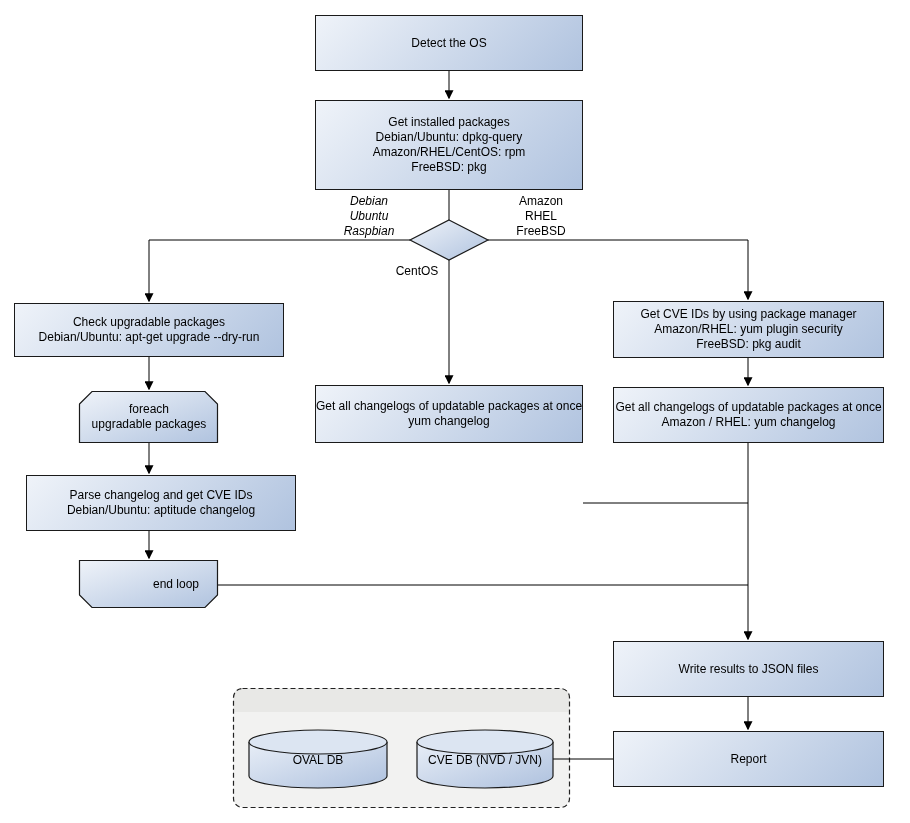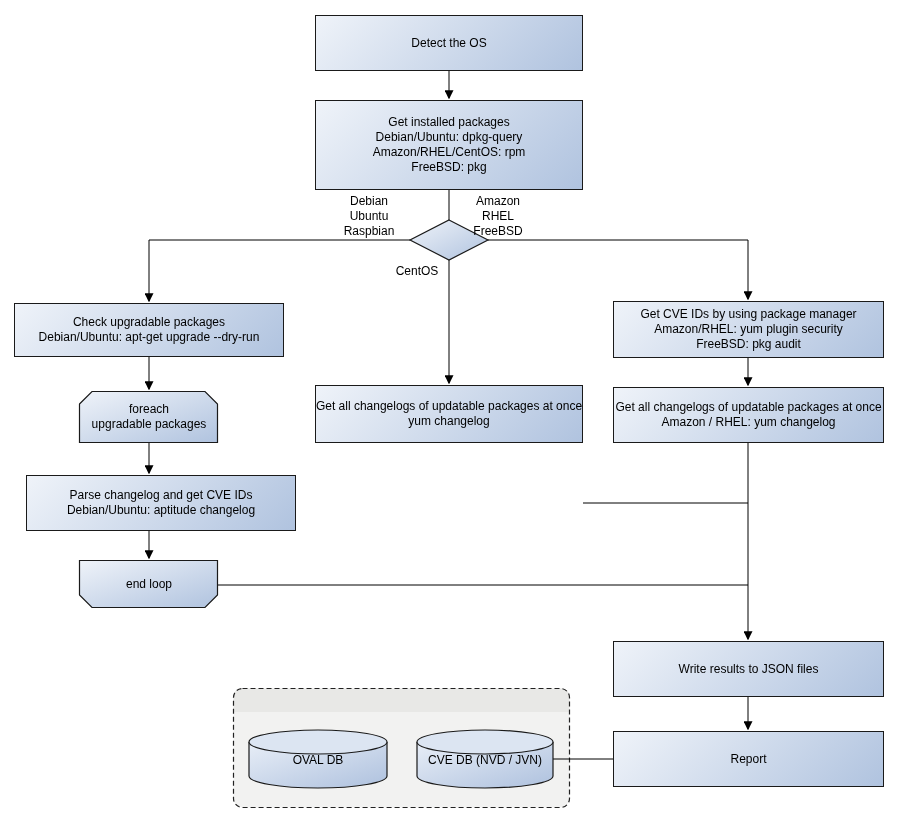--- a/index.html
+++ b/index.html
@@ -149,30 +149,30 @@
   </div>
 
   <div class="node" style="left:613px; top:731px; width:271px; height:56px;">
     <div class="line">Report</div>
   </div>
 
   <div class="shape-label" style="left:80px; top:392px; width:138px; height:50px;">
     <div class="line">foreach</div>
     <div class="line">upgradable  packages</div>
   </div>
-  <div class="shape-label" style="left:80px; top:561px; width:138px; height:46px;">
+  <div class="shape-label" style="left:80px; top:561px; width:138px; height:46px;padding-left:27px;">
     <div class="line">end loop</div>
   </div>
 
-  <div class="edge-label" style="left:329px; top:194px; width:80px;">
+  <div class="edge-label" style="left:329px; top:194px; width:80px;font-style:italic;">
     <div>Debian</div>
     <div>Ubuntu</div>
     <div>Raspbian</div>
   </div>
-  <div class="edge-label" style="left:458px; top:194px; width:80px;">
+  <div class="edge-label" style="left:501px; top:194px; width:80px;">
     <div>Amazon</div>
     <div>RHEL</div>
     <div>FreeBSD</div>
   </div>
   <div class="edge-label" style="left:377px; top:264px; width:80px;">
     <div>CentOS</div>
   </div>
 
   <div class="shape-label" style="left:249px; top:746px; width:138px; height:28px;">
     <div class="line">OVAL DB</div>

